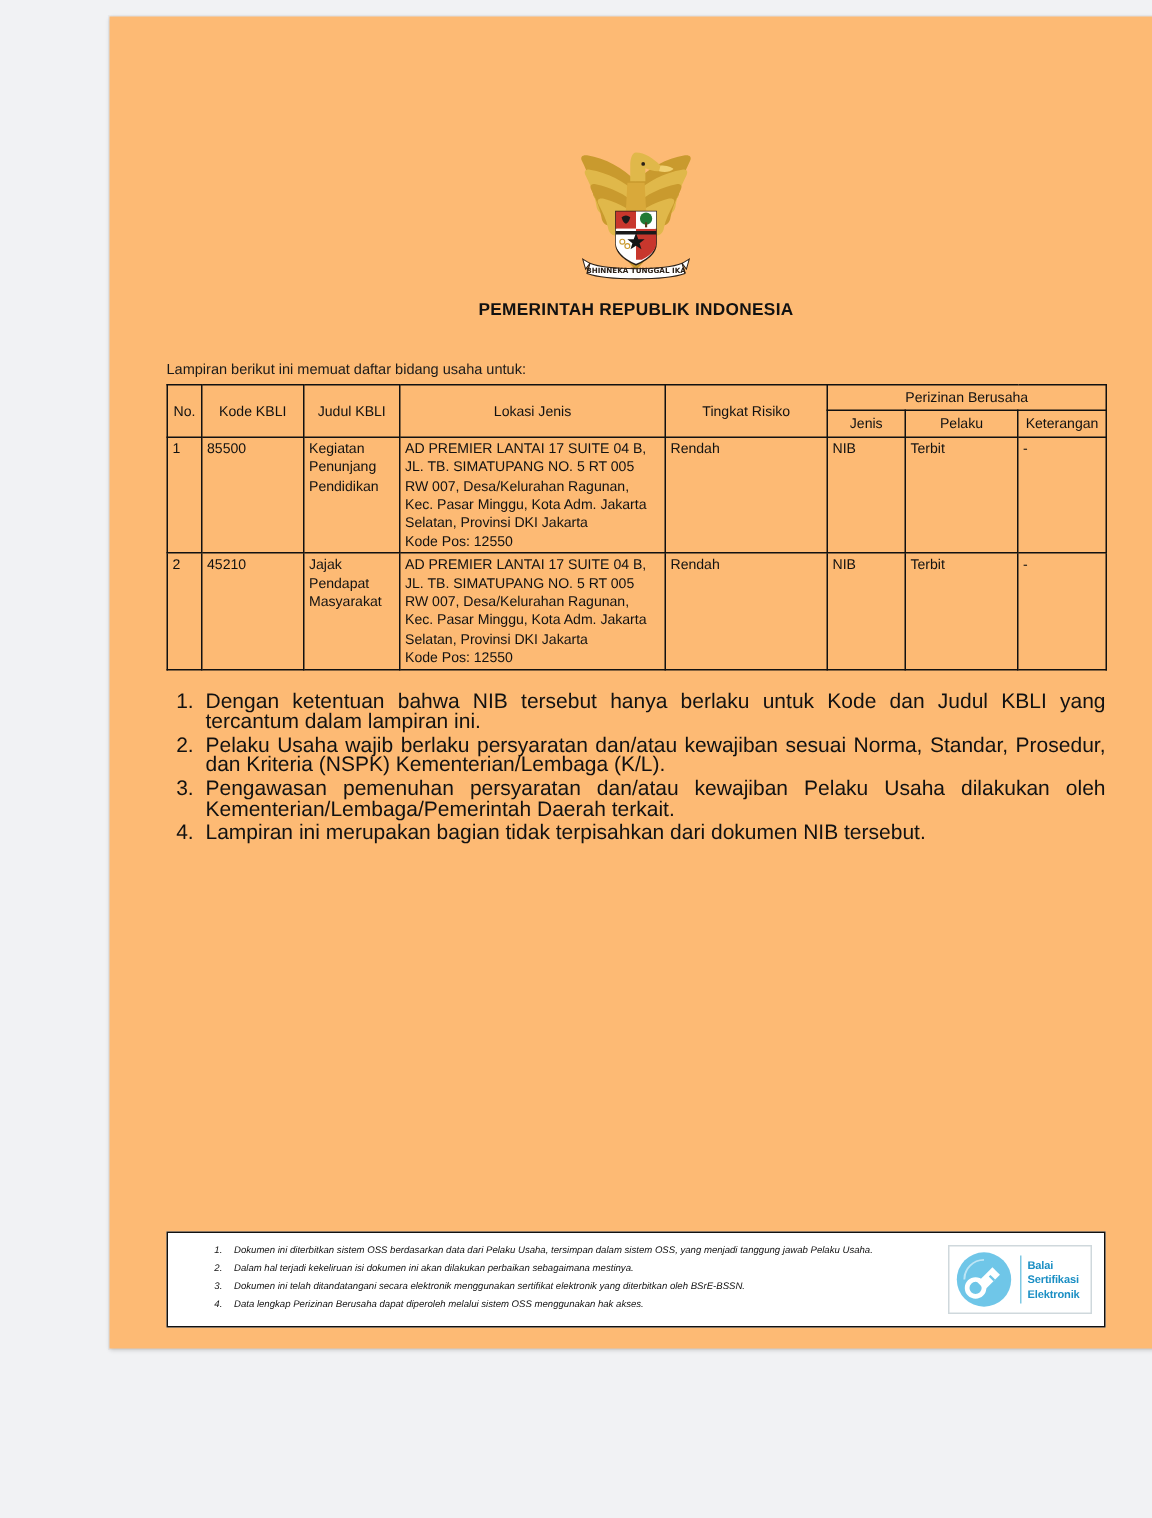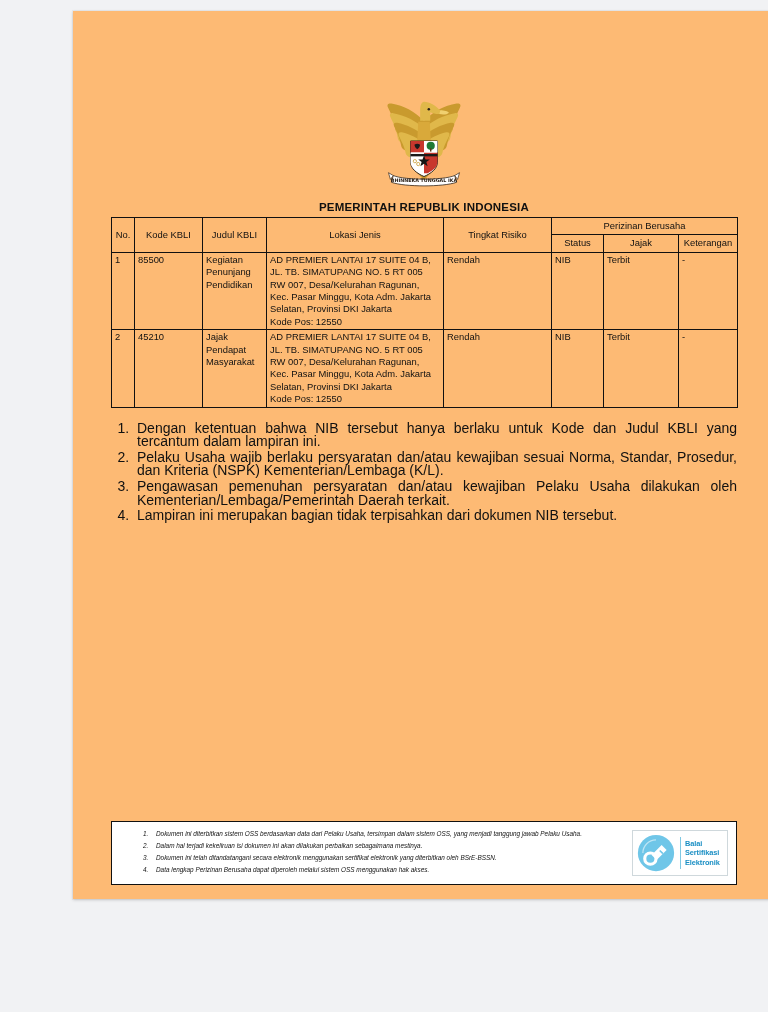--- a/index.html
+++ b/index.html
@@ -196,20 +196,21 @@
             <path d="M164 176 L174 170 L170 184 Z" fill="#ffffff" stroke="#2b2118" stroke-width="1.4"></path>
             <text x="100" y="190" font-family="DejaVu Sans" font-size="10" font-weight="bold" fill="#2b2118" text-anchor="middle">BHINNEKA TUNGGAL IKA</text>
           </g>
         </svg>
       </div>
 
       <div class="title-block">
         <div class="t-main">PEMERINTAH REPUBLIK INDONESIA</div>
       </div>
 
+      <div class="intro">Lampiran berikut ini memuat daftar bidang usaha untuk:</div>
 
       <table class="lampiran">
         <colgroup>
           <col class="col-no">
             <col class="col-kode">
             <col class="col-judul">
             <col class="col-lokasi">
           <col class="col-risiko">
             <col class="col-jenis">
             <col class="col-status">
@@ -218,22 +219,22 @@
         <thead>
           <tr>
             <th rowspan="2">No.</th>
             <th rowspan="2">Kode KBLI</th>
             <th rowspan="2">Judul KBLI</th>
             <th rowspan="2">Lokasi Jenis</th>
             <th rowspan="2">Tingkat Risiko</th>
             <th colspan="3">Perizinan Berusaha</th>
           </tr>
           <tr>
-            <th>Status</th>
-            <th>Jajak</th>
+            <th>Jenis</th>
+            <th>Pelaku</th>
             <th>Keterangan</th>
           </tr>
         </thead>
         <tbody>
           <tr>
             <td class="c-no">1</td>
             <td>85500</td>
             <td>Kegiatan Penunjang Pendidikan</td>
             <td>
               <span>AD PREMIER LANTAI 17 SUITE 04 B, JL. TB. SIMATUPANG NO. 5 RT 005 RW 007, Desa/Kelurahan Ragunan, Kec. Pasar Minggu, Kota Adm. Jakarta Selatan, Provinsi DKI Jakarta</span><br>

